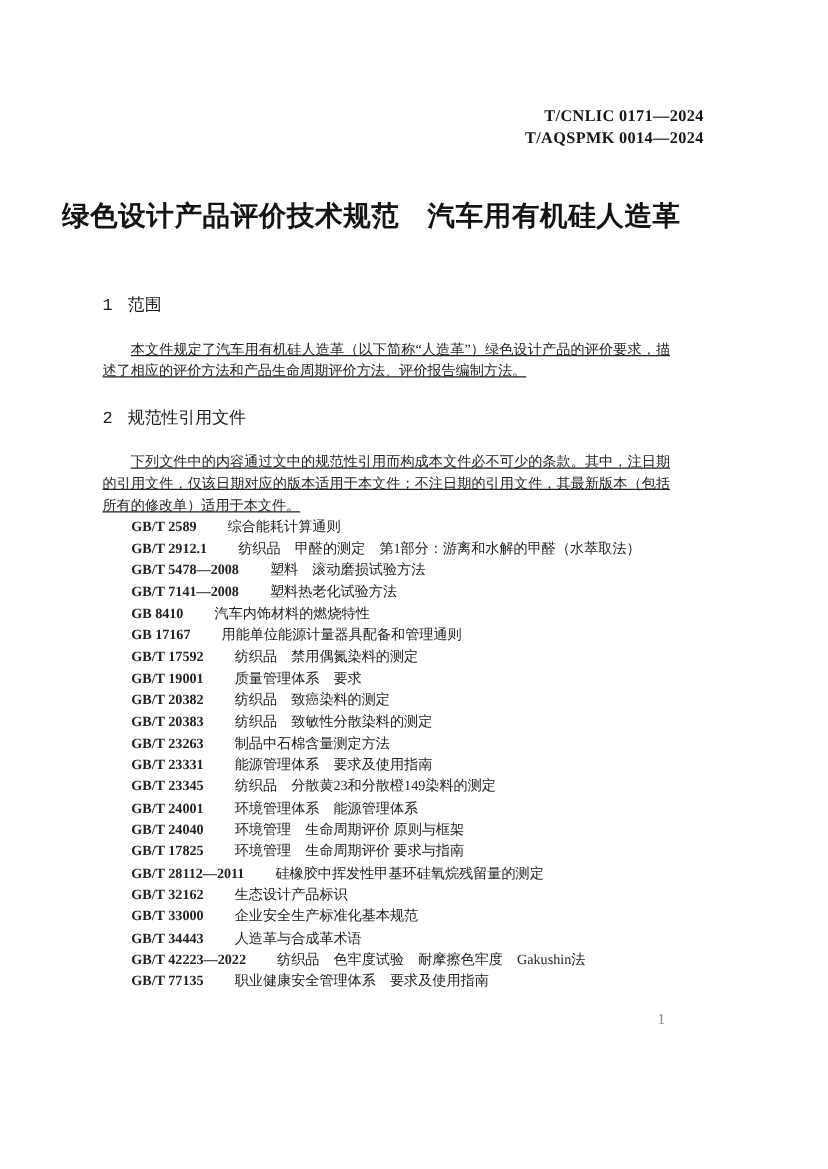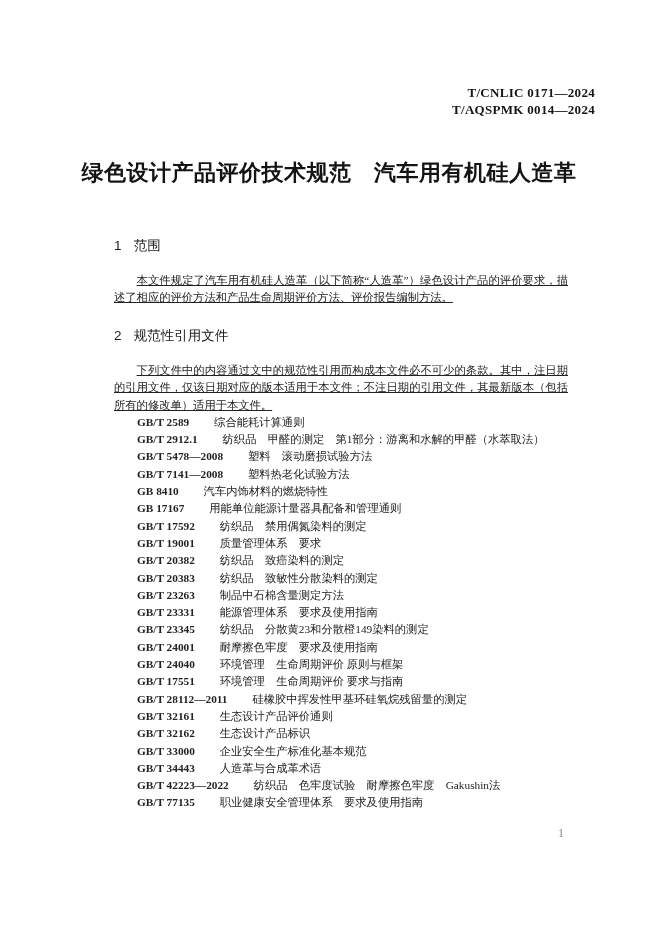--- a/index.html
+++ b/index.html
@@ -4,21 +4,20 @@
 <style>
   html, body { margin: 0; padding: 0; background: #ffffff; }
   .page {
     position: relative;
     width: 594px;
     height: 935px;
     background: #ffffff;
     overflow: hidden;
     font-family: "Liberation Serif", "DejaVu Serif", serif;
     color: #1e1e1e;
-    margin-left: 32px;
   }
   .doc-codes {
     padding-top: 85px;
     padding-right: 31px;
     text-align: right;
     font-weight: bold;
     font-size: 13px;
     line-height: 16.5px;
     letter-spacing: 0.3px;
     color: #161616;
@@ -32,21 +31,21 @@
     letter-spacing: 0.5px;
     color: #141414;
     line-height: 1.15;
   }
   .content {
     padding: 0 58px 0 82px;
     font-size: 11.3px;
     line-height: 17.3px;
   }
   .sec-heading {
-    font-family: Liberation Sans, sans-serif;
+    font-family: Liberation Mono, monospace;
     font-size: 13.5px;
     font-weight: normal;
     color: #1a1a1a;
     line-height: 1.3;
     margin: 21px 0 17px 0;
   }
   .sec-heading.first { margin-top: 52px; }
   .sec-label { margin-left: 0.9em; }
   .para {
     margin: 0;
@@ -144,38 +143,35 @@
         <li class="ref-item">
           <span class="ref-code">GB/T 23331</span><span class="ref-title">能源管理体系　要求及使用指南</span>
         </li>
 
 
         <li class="ref-item">
           <span class="ref-code">GB/T 23345</span><span class="ref-title">纺织品　分散黄23和分散橙149染料的测定</span>
         </li>
 
         <li class="ref-item">
-          <span class="ref-code">GB/T 24001</span><span class="ref-title">耐摩擦色牢度　要求及使用指南</span>
+          <span class="ref-code">GB/T 24001</span><span class="ref-title">环境管理体系　能源管理体系</span>
         </li>
 
         <li class="ref-item">
           <span class="ref-code">GB/T 24040</span><span class="ref-title">环境管理　生命周期评价 原则与框架</span>
         </li>
 
         <li class="ref-item">
-          <span class="ref-code">GB/T 17551</span><span class="ref-title">环境管理　生命周期评价 要求与指南</span>
+          <span class="ref-code">GB/T 17825</span><span class="ref-title">环境管理　生命周期评价 要求与指南</span>
         </li>
 
         <li class="ref-item">
           <span class="ref-code">GB/T 28112—2011</span><span class="ref-title">硅橡胶中挥发性甲基环硅氧烷残留量的测定</span>
         </li>
 
-        <li class="ref-item">
-          <span class="ref-code">GB/T 32161</span><span class="ref-title">生态设计产品评价通则</span>
-        </li>
 
         <li class="ref-item">
           <span class="ref-code">GB/T 32162</span><span class="ref-title">生态设计产品标识</span>
         </li>
 
         <li class="ref-item">
           <span class="ref-code">GB/T 33000</span><span class="ref-title">企业安全生产标准化基本规范</span>
         </li>
 
         <li class="ref-item">

